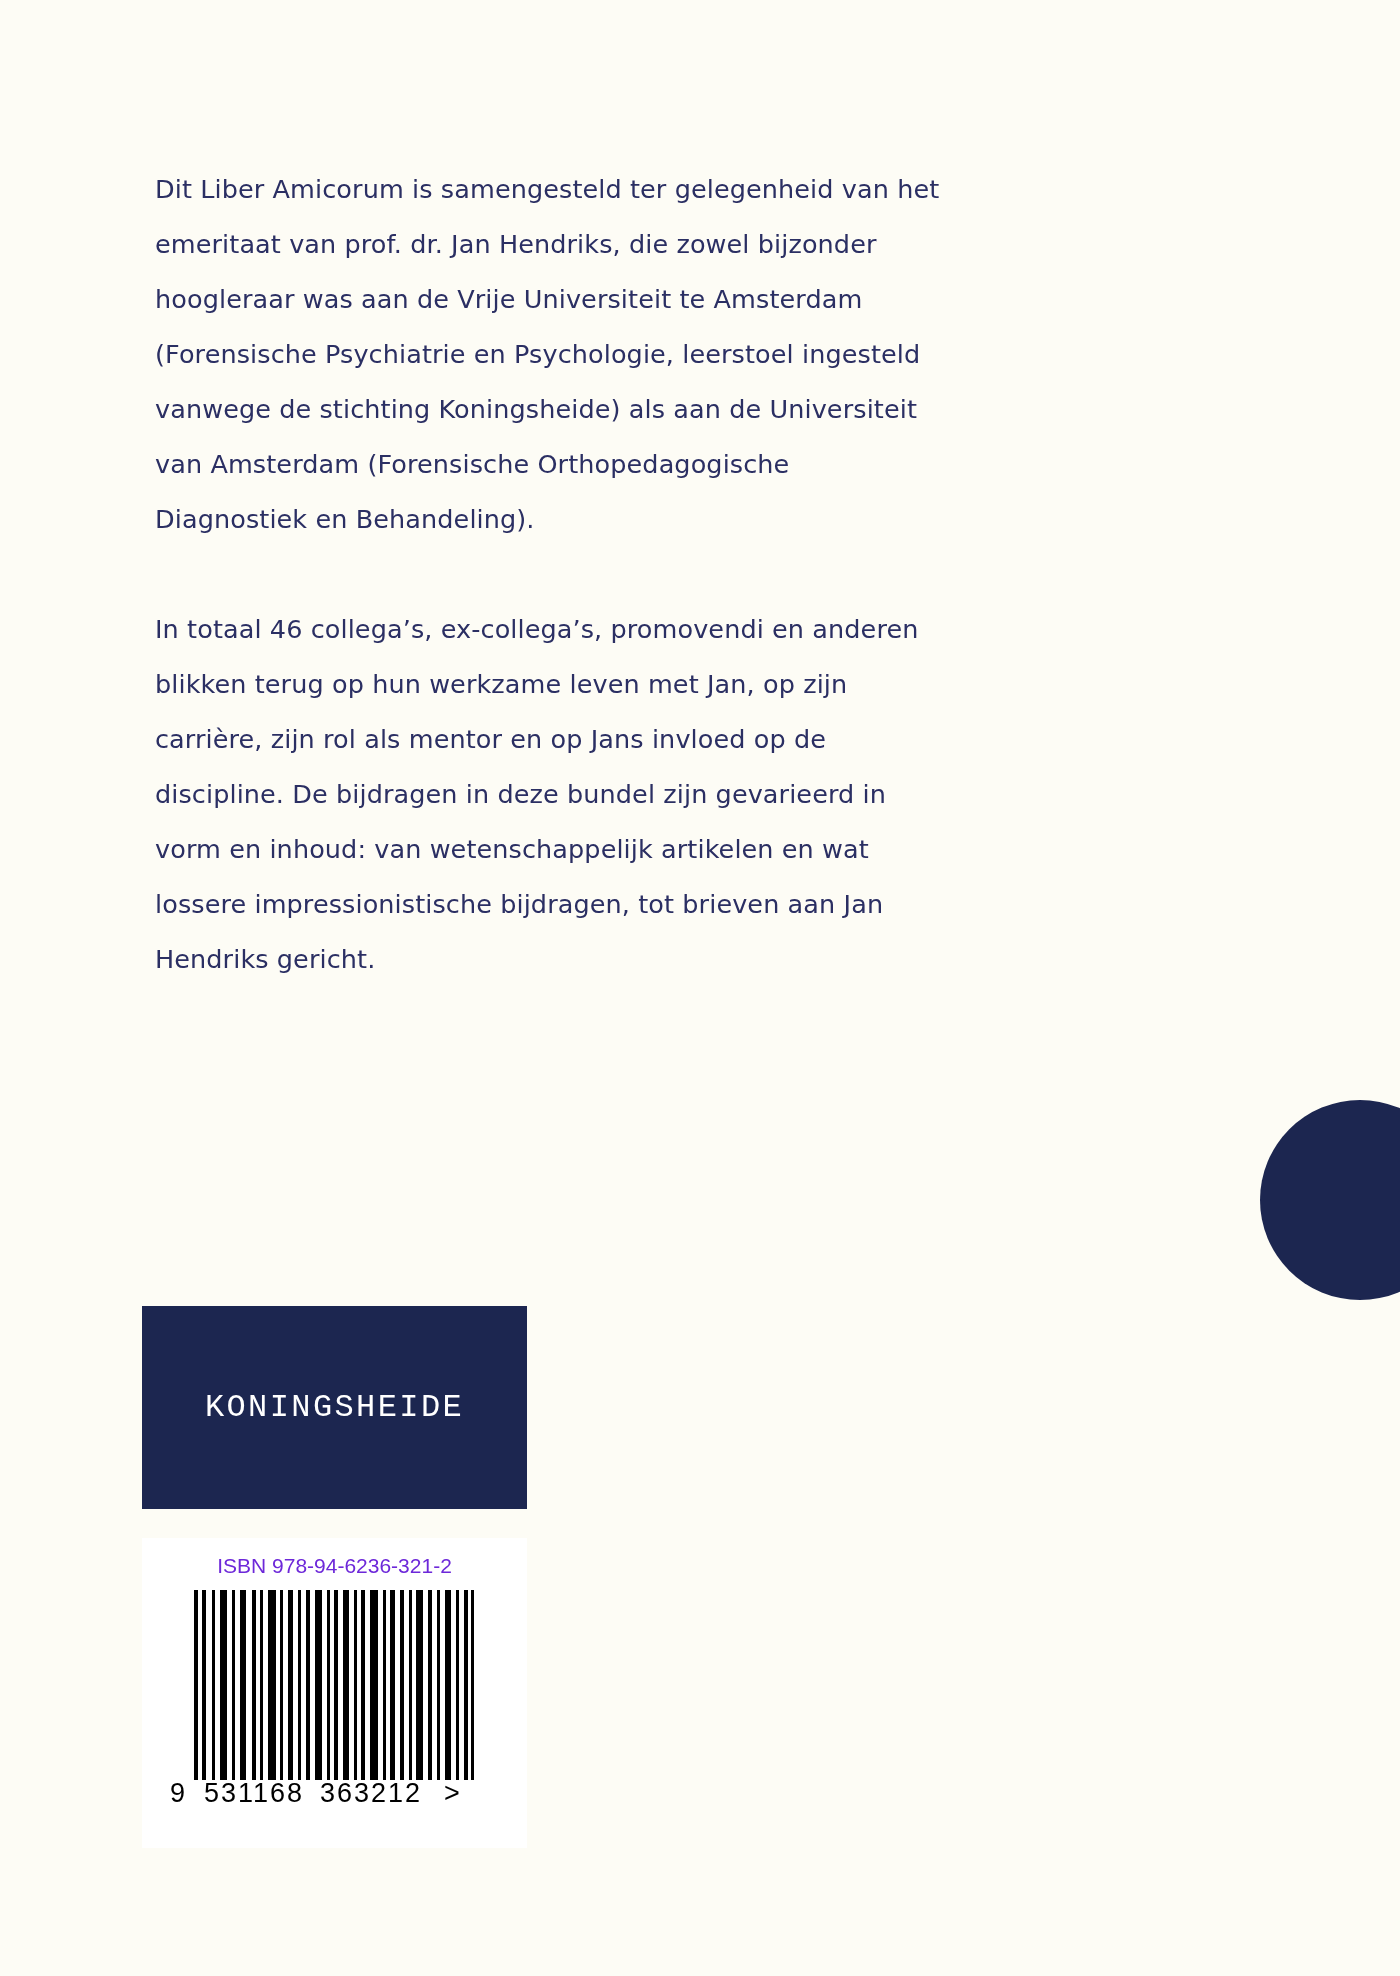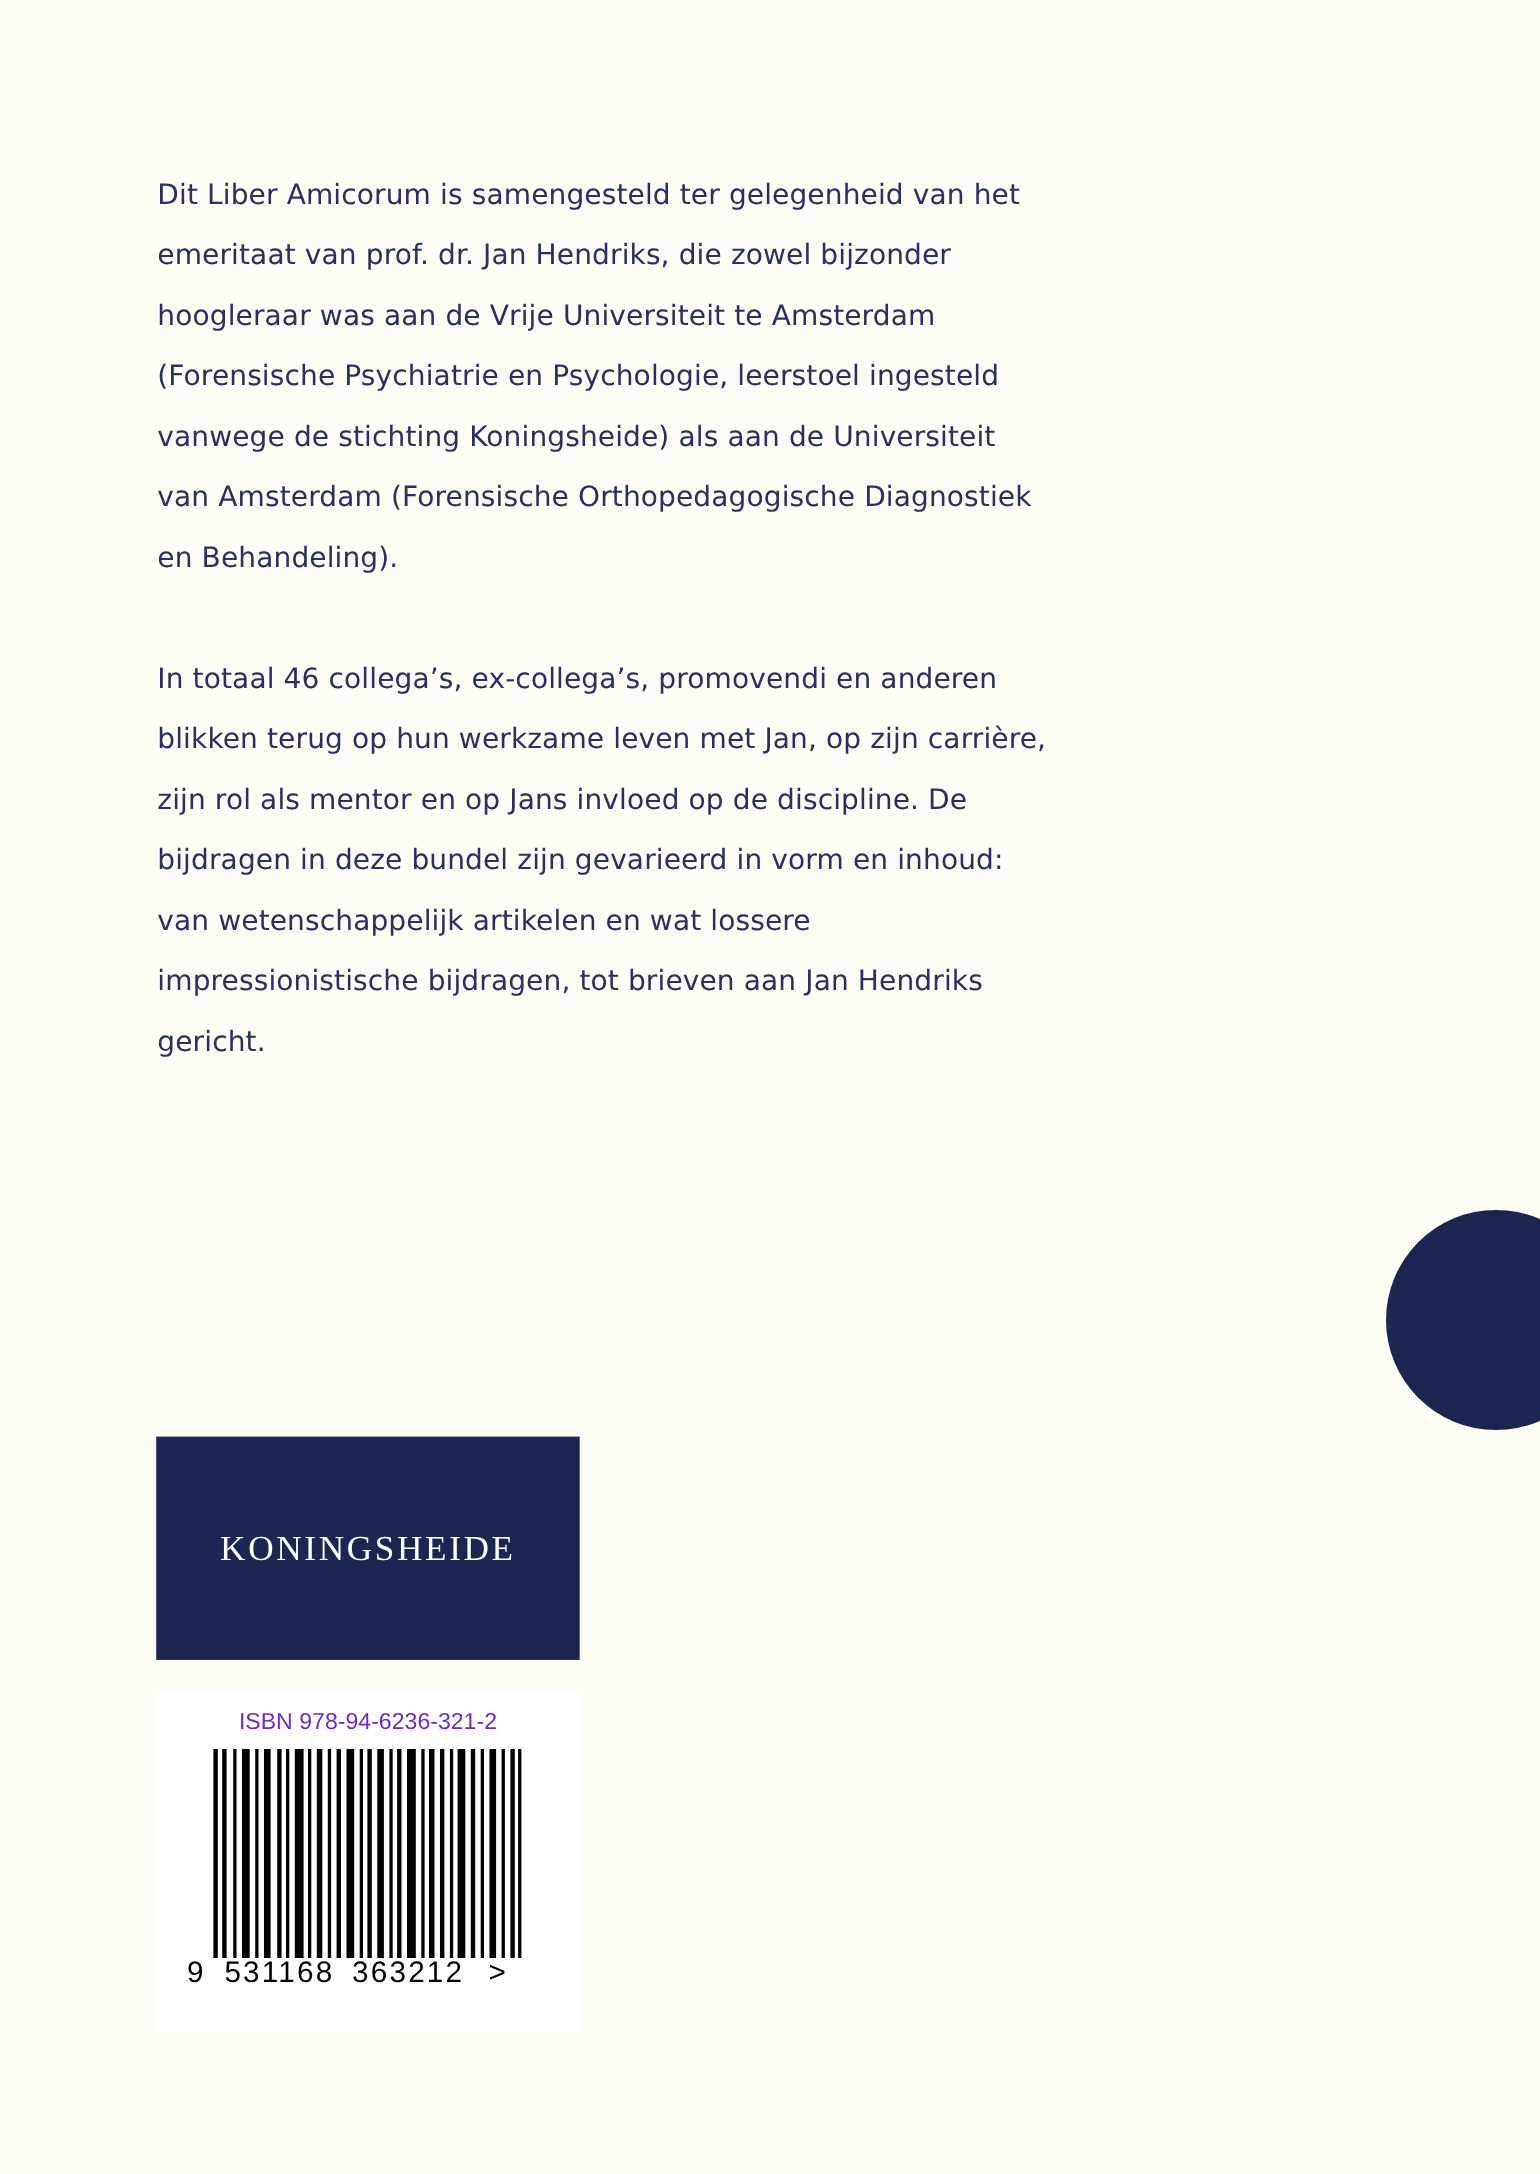--- a/index.html
+++ b/index.html
@@ -37,40 +37,40 @@
     left: 143px;
     top: 150px;
     width: 810px;
     color: #2b2f63;
     font-size: 25.5px;
     line-height: 55px;
     font-family: "DejaVu Sans", sans-serif;
     letter-spacing: 0.1px;
   }
   .blurb p {
-    margin: 0;
+    margin: 12px;
   }
   .blurb p + p {
     margin-top: 55px;
   }
 
   .koningsheide-logo {
     position: absolute;
     left: 142px;
     top: 1306px;
     width: 385px;
     height: 203px;
     background: #1c2650;
     display: flex;
     align-items: center;
     justify-content: center;
   }
   .koningsheide-logo span {
     color: #ffffff;
-    font-family: Liberation Serif, serif;
+    font-family: Liberation Mono, monospace;
     font-size: 32px;
     letter-spacing: 2.4px;
     font-weight: 300;
   }
 
   .barcode-box {
     position: absolute;
     left: 142px;
     top: 1538px;
     width: 385px;

